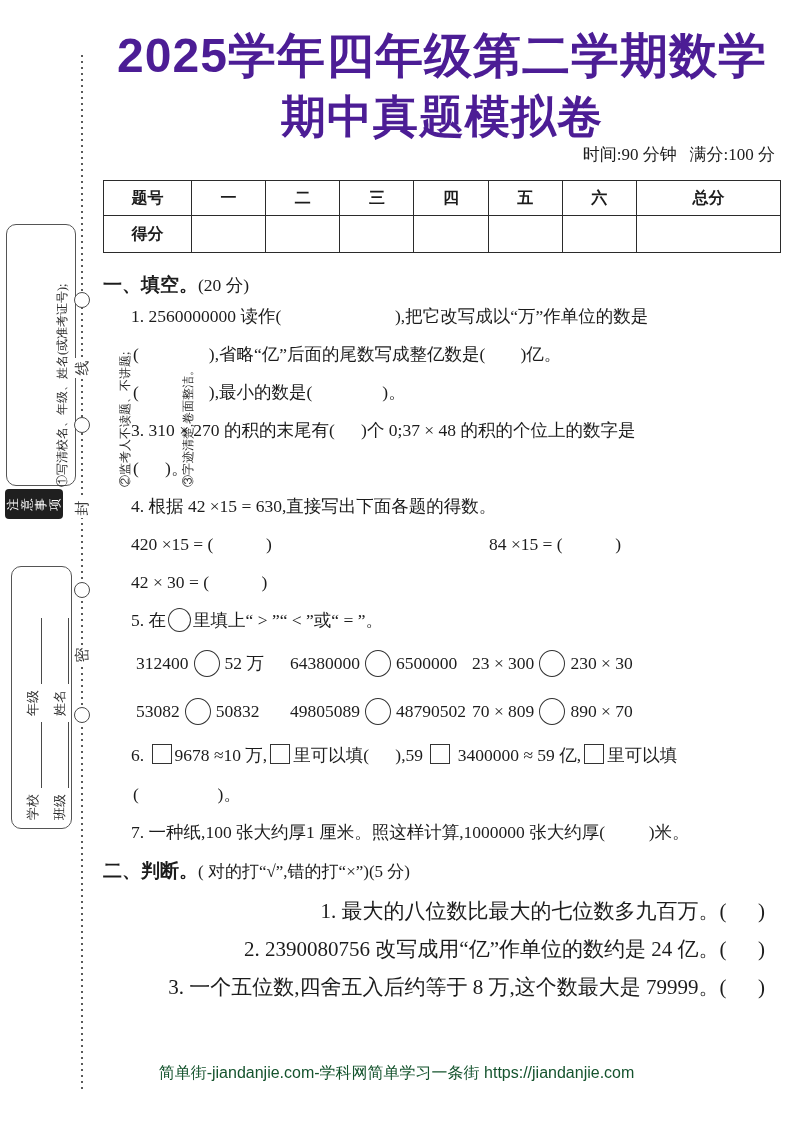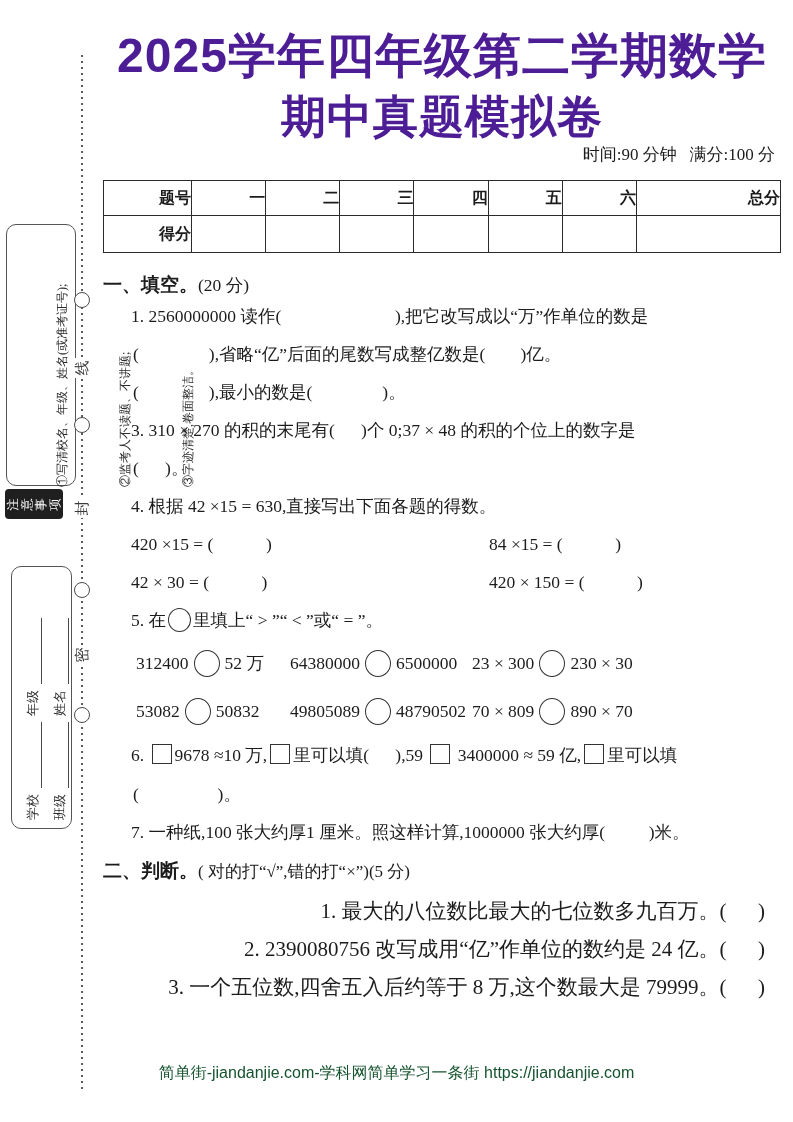--- a/index.html
+++ b/index.html
@@ -58,21 +58,21 @@
   .title1, .title2 {
     text-align:center; font-weight:700; color:#4c1d95;
     font-family:"Liberation Sans","DejaVu Sans",sans-serif; letter-spacing:1px;
   }
   .title1 { font-size:48px; line-height:56px; }
   .title2 { font-size:45px; line-height:54px; margin-top:6px; }
   .meta { text-align:right; font-size:17px; line-height:22px; padding-right:6px; white-space:pre; }
 
   table.score { width:100%; border-collapse:collapse; margin-top:14px; }
   table.score td {
-    border:1.4px solid #2b2b2b; text-align:right; vertical-align:middle;
+    border:1.4px solid #2b2b2b; text-align:center; vertical-align:middle;
     font-family:"Liberation Sans","DejaVu Sans",sans-serif;
     font-size:16px; font-weight:600; color:#1c1c1c;
   }
   table.score tr:first-child td { height:35px; }
   table.score tr:last-child td { height:37px; }
   td.firstcol { width:88px; }
 
   .sec-head { margin-top:20px; font-size:19px; line-height:24px; font-weight:700; white-space:pre; }
   .sec-head .rest { font-weight:400; font-size:17.5px; }
 
@@ -186,21 +186,20 @@
     <div class="q cont">(                ),最小的数是(                )。</div>
 
     <div class="q">3. 310 × 270 的积的末尾有(      )个 0;37 × 48 的积的个位上的数字是</div>
     <div class="q cont">(      )。</div>
 
     <div class="q">4. 根据 42 ×15 = 630,直接写出下面各题的得数。</div>
     <div class="q4grid">
       <span>420 ×15 = (            )</span>
       <span>84 ×15 = (            )</span>
       <span>42 × 30 = (            )</span>
-      <span>420 × 150 = (            )</span>
     </div>
 
     <div class="q"><span>5. 在</span><span class="cmp-circle small"></span><span>里填上“ &gt; ”“ &lt; ”或“ = ”。</span></div>
     <div class="q5row">
       <span class="q5cell"><span>312400</span><span class="cmp-circle"></span><span>52 万</span></span>
       <span class="q5cell"><span>64380000</span><span class="cmp-circle"></span><span>6500000</span></span>
       <span class="q5cell"><span>23 × 300</span><span class="cmp-circle"></span><span>230 × 30</span></span>
     </div>
     <div class="q5row">
       <span class="q5cell"><span>53082</span><span class="cmp-circle"></span><span>50832</span></span>

